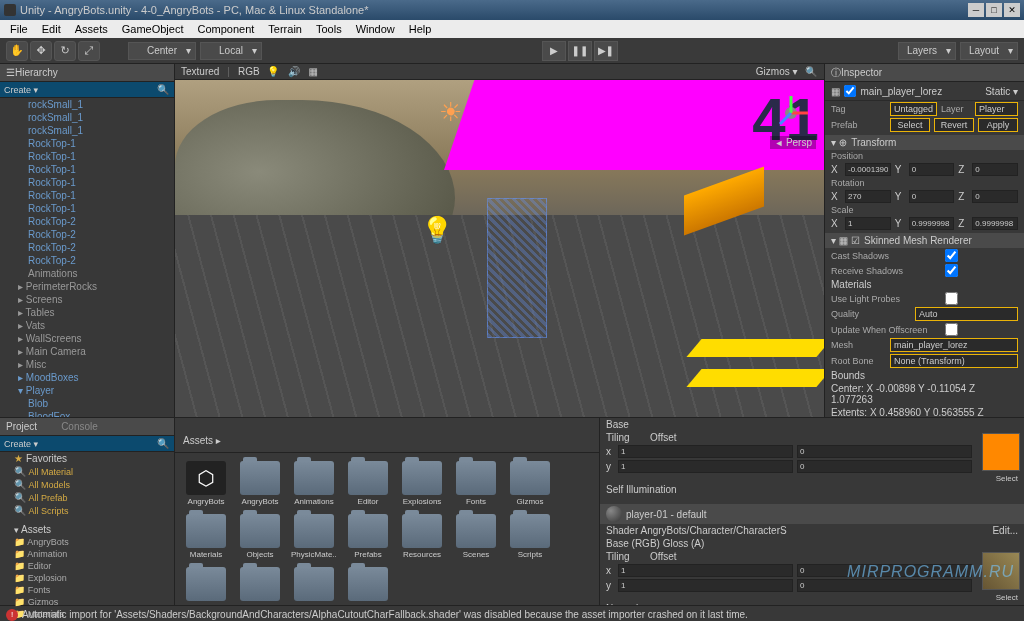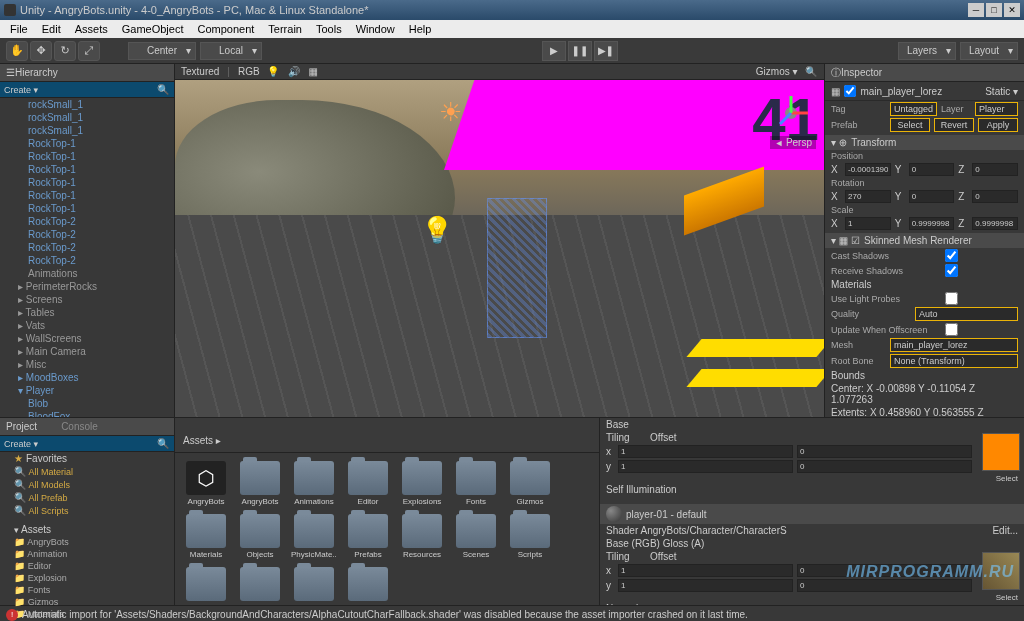--- a/index.html
+++ b/index.html
@@ -61,21 +61,21 @@
 .browser{flex:1;background:#383838;display:flex;flex-direction:column}
 .breadcrumb{height:16px;background:#3a3a3a;border-bottom:1px solid #222;padding:17px 8px;font-size:10px}
 .folder-grid{flex:1;display:flex;flex-wrap:wrap;align-content:flex-start;padding:8px;gap:8px;overflow-y:auto}
 .folder{width:46px;display:flex;flex-direction:column;align-items:center;cursor:pointer}
 .folder-icon{width:40px;height:34px;background:linear-gradient(#7a8a9a,#5a6a7a);border-radius:3px;position:relative}
 .folder-icon::before{content:"";position:absolute;top:-4px;left:3px;width:14px;height:5px;background:#7a8a9a;border-radius:2px 2px 0 0}
 .folder-lbl{font-size:8px;margin-top:2px;text-align:center;color:#ccc;white-space:nowrap;overflow:hidden;width:100%}
 .unity-logo{width:40px;height:34px;background:#222;border-radius:3px;display:flex;align-items:center;justify-content:center;color:#fff;font-size:20px}
 .statusbar{height:18px;background:#383838;border-top:1px solid #222;display:flex;align-items:center;padding:0 6px;font-size:9px;color:#ccc}
 .status-icon{width:12px;height:12px;background:#cc3333;border-radius:50%;margin-right:4px;display:flex;align-items:center;justify-content:center;color:#fff;font-size:8px}
-.watermark{position:absolute;bottom:40px;right:10px;font-size:16px;font-weight:bold;color:rgba(120,200,255,.6);font-style:italic;letter-spacing:1px}
+.watermark{position:absolute;bottom:40px;right:10px;font-size:16px;font-weight:normal;color:rgba(120,200,255,.6);font-style:italic;letter-spacing:1px}
 .insp-bottom{flex:1;background:#383838;border-left:1px solid #222;width:200px;overflow-y:auto}
 .tex-sq{width:38px;height:38px;border:1px solid #555;float:right;margin:2px 4px}
 .clear{clear:both}
 </style>
 </head>
 <body>
 
 <div class="titlebar">
   <div class="titlebar-icon"></div>
   <div class="titlebar-title">Unity - AngryBots.unity - 4-0_AngryBots - PC, Mac &amp; Linux Standalone*</div>

